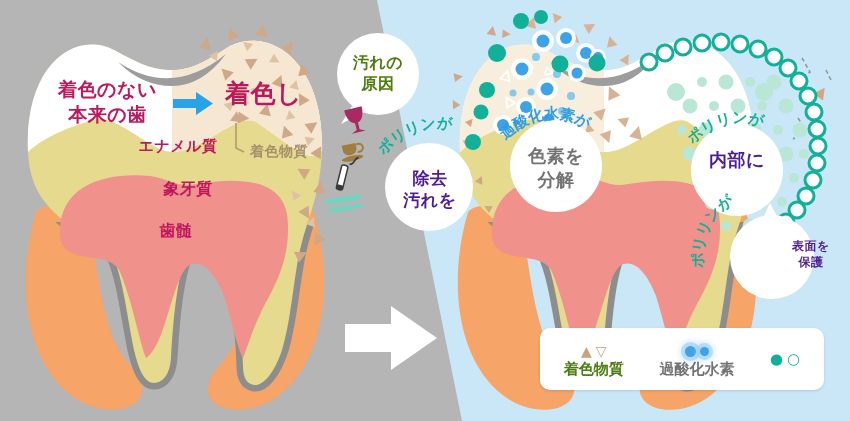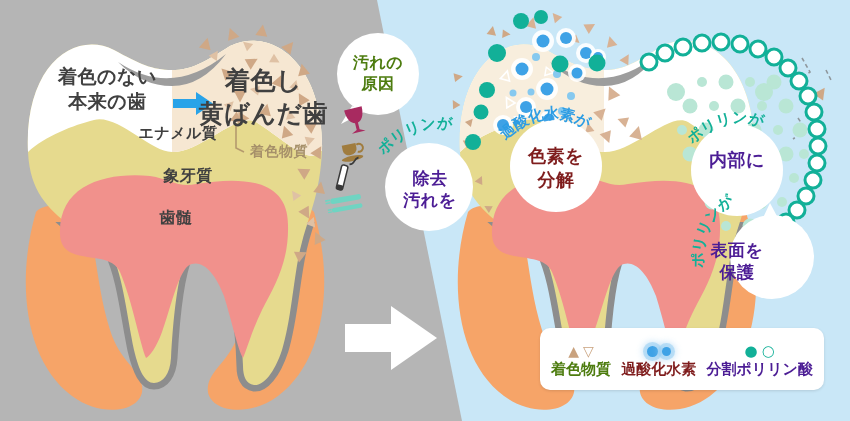--- a/index.html
+++ b/index.html
@@ -5,25 +5,25 @@
   html,body{margin:0;padding:0;background:#ffffff;}
   .stage{position:relative;width:850px;height:421px;overflow:hidden;
          font-family:"DejaVu Sans",sans-serif;}
   .bg-gray{position:absolute;inset:0;background:#b5b5b5;}
   .bg-blue{position:absolute;inset:0;background:#c9e7f7;
            clip-path:polygon(377px 0,850px 0,850px 421px,462px 421px);}
   svg.art{position:absolute;left:0;top:0;}
   .lbl{position:absolute;font-weight:700;text-align:center;line-height:1.32;
        letter-spacing:0.5px;}
   .lbl span{display:block;}
-  .c-dark{color:#404040;}
+  .c-dark{color:#be185d;margin-top:13px;}
   .c-brown{color:#4d7c0f;}
   .c-tan{color:#a6906a;}
   .c-teal{color:#4c1d95;}
-  .c-blue{color:#7f1d1d;}
+  .c-blue{color:#737373;}
   
   .legend{position:absolute;left:540px;top:328px;width:272px;height:62px;
           background:#ffffff;border-radius:10px;display:flex;align-items:center;
           justify-content:space-around;box-shadow:0 1px 3px rgba(0,0,0,.12);
           padding:0 6px;}
   .legend-item{display:flex;flex-direction:column;align-items:center;gap:1px;}
   .legend-sym{height:20px;display:flex;align-items:center;gap:4px;}
   .legend-lab{font-size:15px;font-weight:700;line-height:1;}
   .tri-glyph{color:#c9a27e;font-size:14px;line-height:1;}
   .dot-core{width:11px;height:11px;border-radius:50%;background:#3ea2e6;
@@ -327,21 +327,20 @@
       </g>
     </g>
   </svg>
 
   <div class="lbl c-dark" style="left:40px;top:64px;width:135px;font-size:19px;">
     <span>着色のない</span>
     <span>本来の歯</span>
   </div>
   <div class="lbl c-dark" style="left:196px;top:64px;width:135px;font-size:25px;">
     <span>着色し</span>
-    <span>黄ばんだ歯</span>
   </div>
   <div class="lbl c-dark" style="left:132px;top:124px;width:92px;font-size:15px;">エナメル質</div>
   <div class="lbl c-tan" style="left:240px;top:142px;width:78px;font-size:14px;">着色物質</div>
   <div class="lbl c-dark" style="left:156px;top:165px;width:64px;font-size:16px;">象牙質</div>
   <div class="lbl c-dark" style="left:152px;top:207px;width:48px;font-size:16px;">歯髄</div>
 
   <div class="lbl c-brown" style="left:344px;top:52px;width:68px;font-size:16px;">
     <span>汚れの</span>
     <span>原因</span>
   </div>
@@ -350,21 +349,21 @@
     <span>除去</span>
     <span>汚れを</span>
   </div>
   <div class="lbl c-blue" style="left:516px;top:144px;width:80px;font-size:18px;">
     <span>色素を</span>
     <span>分解</span>
   </div>
   <div class="lbl c-teal" style="left:697px;top:148px;width:80px;font-size:18px;">
     <span>内部に</span>
   </div>
-  <div class="lbl c-teal" style="left:702px;top:239px;width:70px;font-size:17px;">
+  <div class="lbl c-teal" style="left:776px;top:239px;width:70px;font-size:12px;">
     <span>表面を</span>
     <span>保護</span>
   </div>
 
   <div class="legend">
     <div class="legend-item">
       <div class="legend-sym">
         <span class="tri-glyph">▲</span>
         <span class="tri-glyph">▽</span>
       </div>
@@ -375,16 +374,15 @@
         <span class="dot-core"></span>
         <span class="dot-core small"></span>
       </div>
       <div class="legend-lab c-blue">過酸化水素</div>
     </div>
     <div class="legend-item">
       <div class="legend-sym">
         <span class="circ-glyph">●</span>
         <span class="circ-glyph">○</span>
       </div>
-      <div class="legend-lab c-teal">分割ポリリン酸</div>
     </div>
   </div>
 </div>
 
 </body></html>

